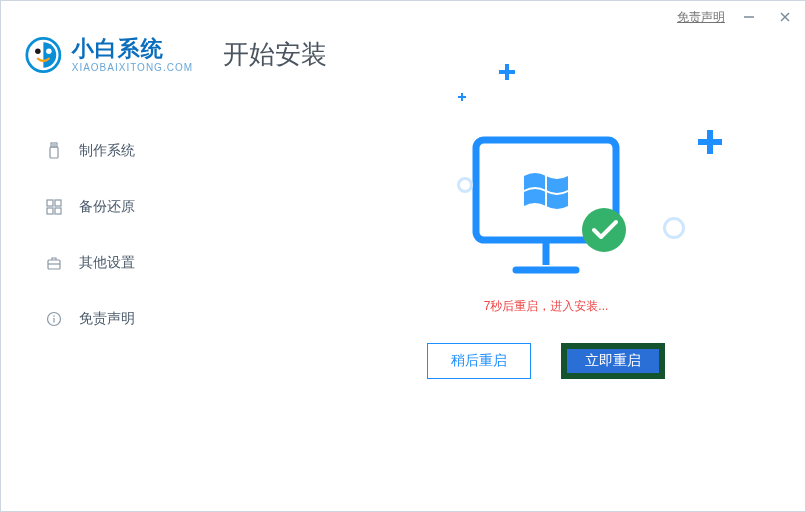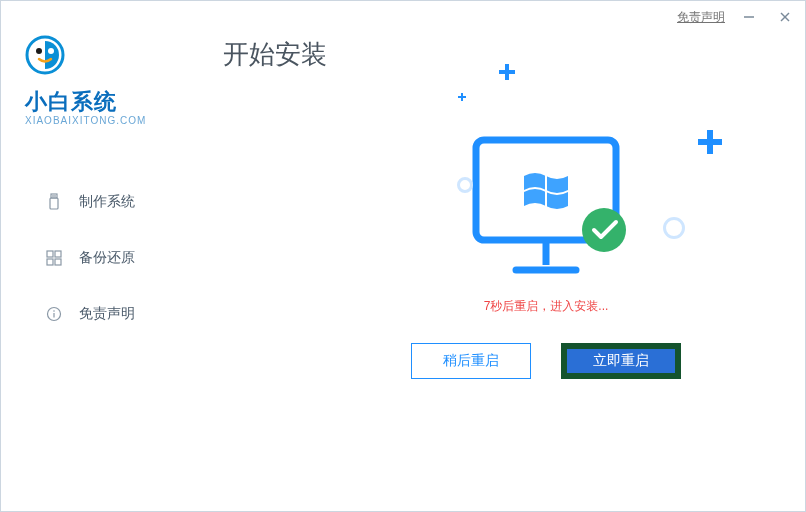--- a/index.html
+++ b/index.html
@@ -48,23 +48,23 @@
   display: flex;
 }
 .sidebar {
   width: 192px;
   display: flex;
   flex-direction: column;
   padding-top: 0;
 }
 .brand {
   display: flex;
+  align-items: center;
   padding: 6px 0 24px 24px;
-  gap: 16px;
-  flex-direction: column;
+  gap: 10px;
 }
 .brand-text .cn {
   font-size: 22px;
   font-weight: 700;
   color: #0a6ebd;
   letter-spacing: 1px;
   line-height: 1;
 }
 .brand-text .en {
   font-size: 10px;
@@ -152,21 +152,21 @@
   color: #ef4444;
   font-size: 12px;
   margin-top: 8px;
 }
 .actions {
   display: flex;
   gap: 30px;
   margin-top: 28px;
 }
 .btn {
-  width: 120px;
+  width: 104px;
   height: 36px;
   font-size: 14px;
   display: flex;
   align-items: center;
   justify-content: center;
   cursor: pointer;
 }
 .btn.outline {
   border: 1px solid #1f8fff;
   color: #1f8fff;
@@ -232,20 +232,30 @@
             <svg width="16" height="16" viewBox="0 0 16 16" stroke="#8a98a6" fill="none" stroke-width="1.2">
               <rect x="1" y="1" width="6" height="6"></rect>
                 <rect x="9" y="1" width="6" height="6"></rect>
               <rect x="1" y="9" width="6" height="6"></rect>
                 <rect x="9" y="9" width="6" height="6"></rect>
             </svg>
           </span>
           <span>备份还原</span>
         </div>
 
+        <div class="nav-item">
+          <span class="nav-icon">
+            <svg width="16" height="16" viewBox="0 0 16 16" stroke="#8a98a6" fill="none" stroke-width="1.2">
+              <rect x="2" y="5" width="12" height="9" rx="1"></rect>
+              <path d="M6 5 v-2 h4 v2"></path>
+              <line x1="2" y1="9" x2="14" y2="9"></line>
+            </svg>
+          </span>
+          <span>其他设置</span>
+        </div>
 
         <div class="nav-item">
           <span class="nav-icon">
             <svg width="16" height="16" viewBox="0 0 16 16" stroke="#8a98a6" fill="none" stroke-width="1.2">
               <circle cx="8" cy="8" r="6.5"></circle>
               <circle cx="8" cy="5" r="0.8" fill="#8a98a6" stroke="none"></circle>
               <line x1="8" y1="7" x2="8" y2="11.5"></line>
             </svg>
           </span>
           <span>免责声明</span>

